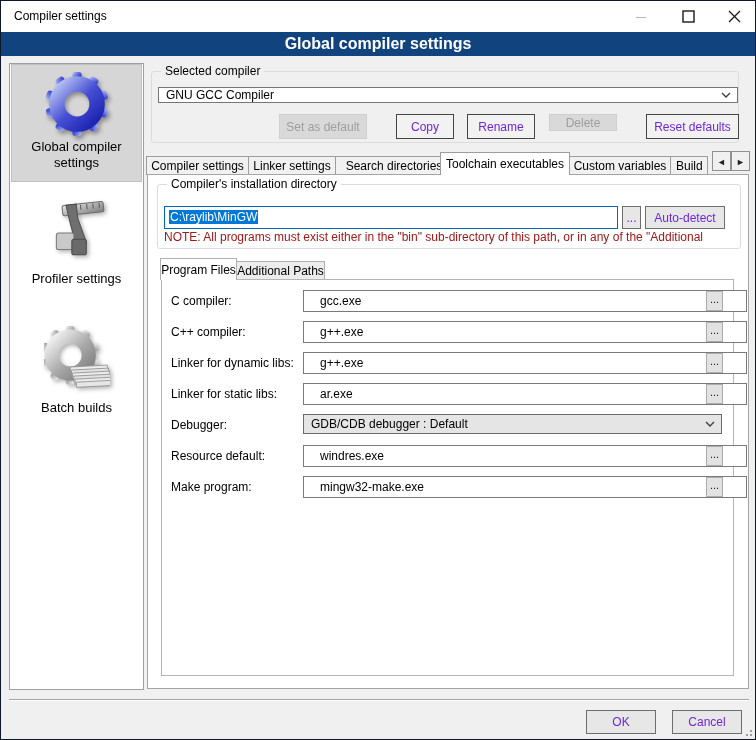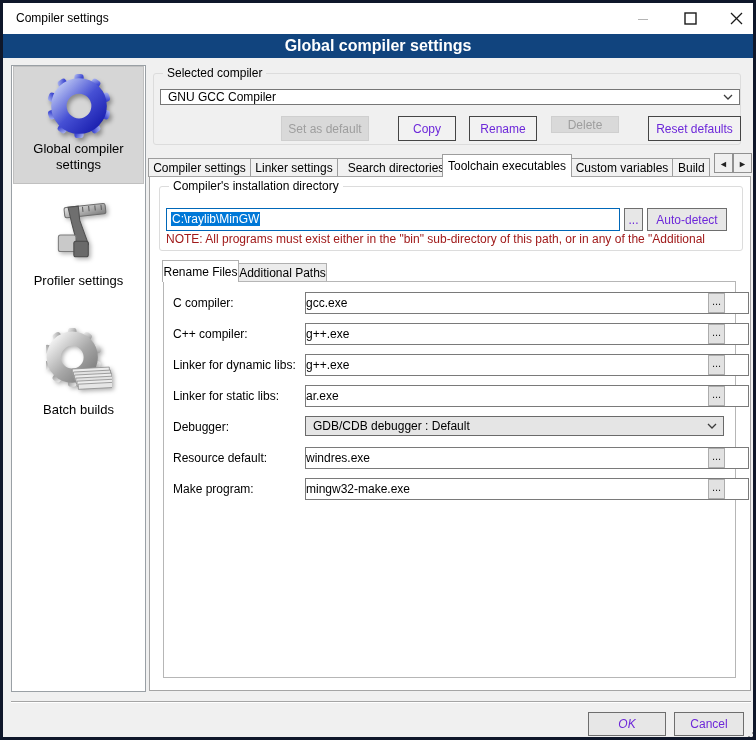--- a/index.html
+++ b/index.html
@@ -1,18 +1,18 @@
 <!DOCTYPE html>
 <html><head>
 <meta charset="utf-8">
 <style>
   html,body{margin:0;padding:0;background:#555;}
   #window{
     position:relative;width:756px;height:740px;box-sizing:border-box;
-    background:#f0f0f0;border:3px solid #0f172a;overflow:hidden;
+    background:#f0f0f0;border:1px solid #0f172a;overflow:hidden;
     font-family:"Liberation Sans","DejaVu Sans",sans-serif;font-size:12px;color:#000;
   }
   .abs{position:absolute;}
   
   .titlebar{position:absolute;left:0;top:0;width:100%;height:31px;background:#ffffff;}
   .title-text{position:absolute;left:13px;top:0;height:31px;line-height:31px;font-size:12px;color:#000;}
   .capbtn{position:absolute;top:0;width:46px;height:31px;display:flex;align-items:center;justify-content:center;}
   
   .header{position:absolute;left:0;top:31px;width:100%;height:24px;background:#11447e;color:#fff;
     font-weight:bold;font-size:16px;text-align:center;line-height:24px;}
@@ -41,21 +41,21 @@
   .combo.gray{background:#e5e5e5;border-color:#6a6a6a;}
   
   .tab{box-sizing:border-box;background:#f1f1f1;border:1px solid #9d9d9d;border-bottom:none;
     display:flex;align-items:center;justify-content:center;white-space:nowrap;overflow:hidden;margin-left:-1px;}
   .tab.active{background:#fff;z-index:5;position:relative;}
   .tabpage{position:absolute;background:#fff;border:1px solid #a5a5a5;box-sizing:border-box;}
   
   .frow{position:absolute;left:0;width:756px;height:22px;}
   .flabel{position:absolute;left:170px;top:0;width:130px;line-height:22px;white-space:nowrap;}
   .finput{position:absolute;left:302px;top:0;width:444px;height:22px;box-sizing:border-box;background:#fff;
-    border:1px solid #7a7a7a;line-height:20px;padding-left:0;white-space:nowrap;overflow:hidden;}
+    border:1px solid #7a7a7a;line-height:20px;padding-left:16px;white-space:nowrap;overflow:hidden;}
   .fbrowse{position:absolute;left:705px;top:1px;width:17px;height:20px;}
   .note{color:#a01a1a;white-space:nowrap;overflow:hidden;}
   .divider{position:absolute;left:8px;top:698px;width:740px;height:2px;border-top:1px solid #a5a5a5;border-bottom:1px solid #ffffff;box-sizing:border-box;}
   .seltext{background:#0078d7;color:#fff;padding:0 1px;}
   .grip-dot{position:absolute;width:2px;height:2px;background:#9c9c9c;}
 </style>
 </head>
 <body>
 
 <div id="window">
@@ -231,21 +231,21 @@
   <div class="abs btn soft" style="left:621px;top:205px;width:19px;height:23px;">
     <span>...</span>
   </div>
   <div class="abs btn soft" style="left:644px;top:205px;width:80px;height:23px;">
     <span>Auto-detect</span>
   </div>
   <div class="abs note" style="left:163px;top:229px;width:578px;height:14px;line-height:14px;">NOTE: All programs must exist either in the "bin" sub-directory of this path, or in any of the "Additional</div>
 
   <div class="abs" style="left:160px;top:257px;width:300px;height:22px;display:flex;align-items:flex-end;">
     <div class="tab active" style="width:77px;height:22px;border-color:#b0b0b0;">
-        <span>Rename Files</span>
+        <span>Program Files</span>
       </div>
     <div class="tab" style="width:89px;height:19px;background:#ececec;border-color:#b0b0b0;">
         <span>Additional Paths</span>
       </div>
   </div>
   <div class="tabpage" style="left:160px;top:278px;width:573px;height:397px;border-color:#b6b6b6;"></div>
 
   <div class="frow" style="top:289px;">
     <span class="flabel">C compiler:</span>
     <div class="finput">gcc.exe</div>
@@ -282,21 +282,21 @@
     <div class="finput">windres.exe</div>
     <div class="fbrowse browse-sm">...</div>
   </div>
   <div class="frow" style="top:475px;">
     <span class="flabel">Make program:</span>
     <div class="finput">mingw32-make.exe</div>
     <div class="fbrowse browse-sm">...</div>
   </div>
 
   <div class="divider"></div>
-  <div class="btn soft abs" style="left:585px;top:709px;width:78px;height:24px;font-style:italic;">
+  <div class="btn soft abs" style="left:585px;top:709px;width:70px;height:24px;">
     <span>OK</span>
   </div>
   <div class="btn soft abs" style="left:671px;top:709px;width:70px;height:24px;text-align:right;">
     <span>Cancel</span>
   </div>
   <div>
     <span class="grip-dot" style="left:749px;top:733px;"></span>
     <span class="grip-dot" style="left:745px;top:733px;"></span>
     <span class="grip-dot" style="left:749px;top:729px;"></span>
   </div>

